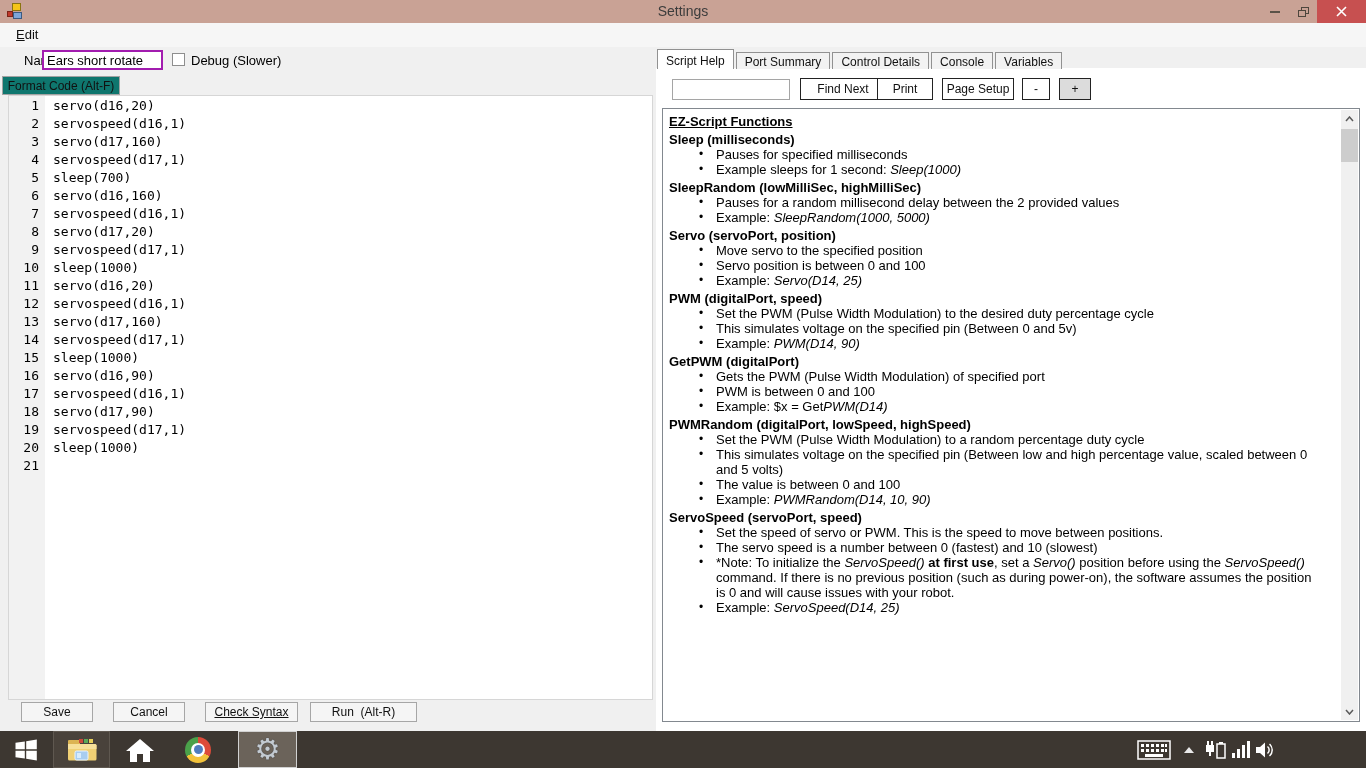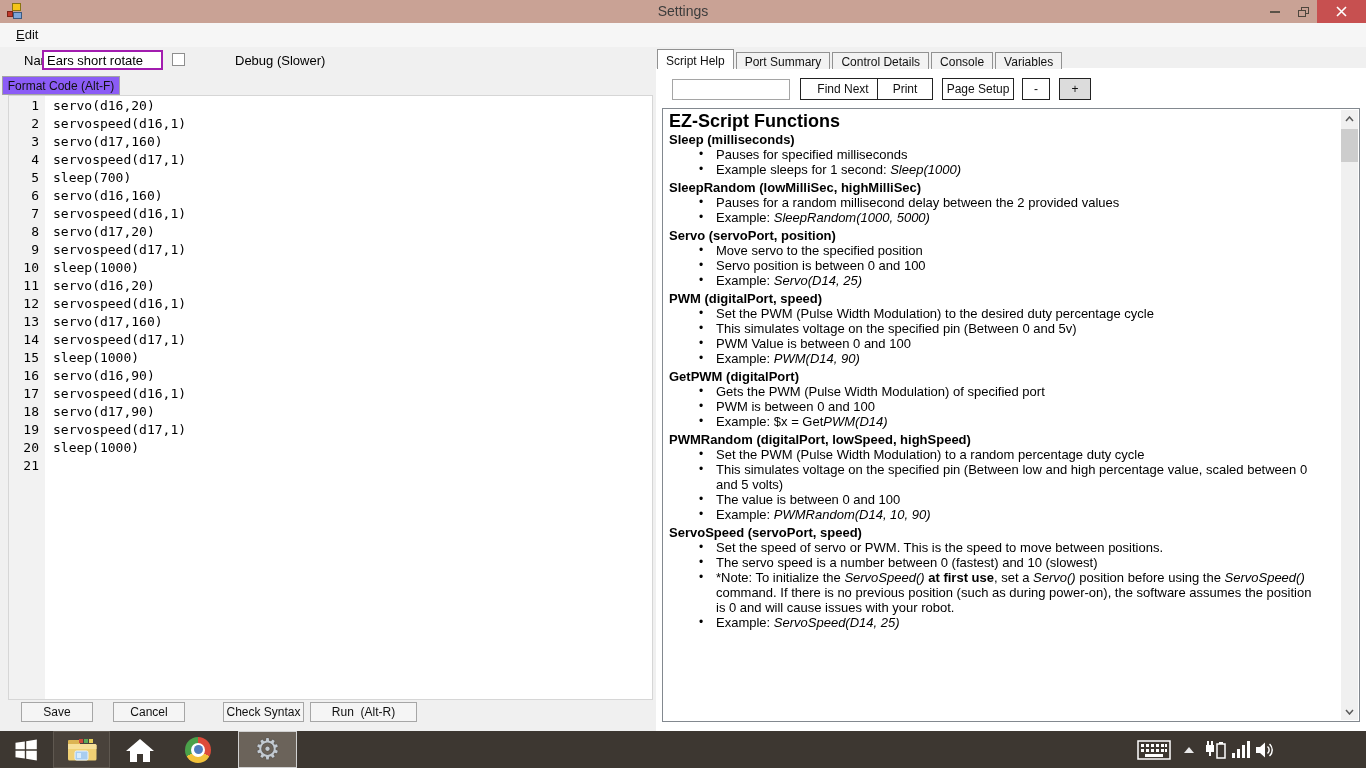--- a/index.html
+++ b/index.html
@@ -24,56 +24,56 @@
 
   
   .menubar { position:absolute; left:0; top:23px; width:1366px; height:24px; background:#f6f6f6; }
   .menu-item { display:block; position:absolute; left:16px; top:4px; font-size:13px; color:#111; }
   .menu-item::first-letter { text-decoration:underline; }
 
   
   .name-label { position:absolute; left:8px; top:53px; font-size:13px;margin-left:16px; }
   .name-input { position:absolute; left:42px; top:50px; width:121px; height:20px; border:2px solid #a21caf; background:#fff; font-size:13px; font-family:"Liberation Sans",sans-serif; padding:0 3px; }
   .debug-checkbox { position:absolute; left:172px; top:53px; width:13px; height:13px; background:#fff; border:1px solid #8e8e8e; }
-  .debug-label { position:absolute; left:191px; top:53px; font-size:13px;margin-left:44px; }
-  .format-btn { position:absolute; left:2px; top:76px; width:118px; height:19px; background:#8b5cf6; border:1px solid #a3a3a3; font-size:12px; font-family:"Liberation Sans",sans-serif; color:#111; }
+  .debug-label { position:absolute; left:191px; top:53px; font-size:13px; }
+  .format-btn { position:absolute; left:2px; top:76px; width:118px; height:19px; background:#0f766e; border:1px solid #a3a3a3; font-size:12px; font-family:"Liberation Sans",sans-serif; color:#111; }
 
   
   .code-box { position:absolute; left:8px; top:95px; width:645px; height:605px; background:#fff; border:1px solid #d6d6d6; overflow:hidden; }
   .code-gutter-bg { position:absolute; left:0; top:0; bottom:0; width:36px; background:#f2f2f2; }
   .code-rows { position:absolute; left:0; top:1px; right:0; }
   .code-row { display:flex; height:18px; font-family:"DejaVu Sans Mono","Liberation Mono",monospace; font-size:13px; line-height:18px; }
   .code-row .ln { width:36px; text-align:right; padding-right:6px; color:#000; flex:none; }
   .code-row .lt { padding-left:8px; white-space:pre; }
 
   
   .wbtn { position:absolute; top:702px; height:20px; background:#f5f5f5; border:1px solid #a6a6a6; font-size:12px; font-family:"Liberation Sans",sans-serif; color:#111; white-space:pre; }
   .btn-save { left:21px; width:72px; }
   .btn-cancel { left:113px; width:72px; }
-  .btn-check { left:223px; width:81px; }
+  .btn-check { left:205px; width:93px;text-decoration:underline; }
   .btn-run { left:310px; width:107px; }
 
   
   .tab-page { position:absolute; left:656px; top:68px; width:710px; height:663px; background:#fff; }
   .tab-strip { position:absolute; left:657px; top:49px; height:20px; display:flex; align-items:flex-end; }
   .tab { font-size:12px; color:#111; background:#f2f2f2; border:1px solid #919191; border-bottom:none; padding:2px 8px 2px 8px; height:17px; margin-right:2px; white-space:nowrap; }
   .tab.active { background:#fff; height:20px; padding-top:4px; position:relative; z-index:2;margin-top:28px; }
 
   .find-input { position:absolute; left:672px; top:79px; width:118px; height:21px; border:1px solid #a5a5a5; background:#fff; font-size:13px; padding:0 3px; }
   .hbtn { position:absolute; top:78px; height:22px; background:#fff; border:1px solid #222; font-size:12px; font-family:"Liberation Sans",sans-serif; color:#111; }
   .btn-findnext { left:800px; width:86px; }
   .btn-print { left:877px; width:56px; }
   .btn-pagesetup { left:942px; width:72px; }
   .btn-minus { left:1022px; width:28px; }
   .btn-plus { left:1059px; width:32px; background:#dcdcdc; }
 
   
   .help-box { position:absolute; left:662px; top:108px; width:698px; height:614px; background:#fff; border:1px solid #82888f; overflow:hidden; }
   .help-body { position:absolute; left:6px; top:5px; width:655px; font-size:13px; line-height:15px; }
-  .help-heading { font-weight:bold; font-size:18px; margin-bottom:2px; }
+  .help-heading { font-weight:bold; text-decoration:underline; font-size:13px; margin-bottom:2px; }
   .sec-title { font-weight:bold; margin-top:3px; }
   .sec-list { list-style:none; }
   .sec-list li { position:relative; padding-left:47px; }
   .sec-list li::before { content:"\2022"; position:absolute; left:30px; top:0; font-size:12px; }
   .it { font-style:italic; }
   .bd { font-weight:bold; }
 
   
   .vscroll { position:absolute; top:1px; right:1px; bottom:1px; width:17px; background:#f0f0f0; }
   .vs-up, .vs-down { position:absolute; left:0; width:17px; height:17px; display:flex; align-items:center; justify-content:center; }
@@ -269,21 +269,20 @@
         <div class="sec-title">Servo (servoPort, position)</div>
         <ul class="sec-list">
           <li><span>Move servo to the specified position</span></li>
           <li><span>Servo position is between 0 and 100</span></li>
           <li><span>Example: </span><span class="it">Servo(D14, 25)</span></li>
         </ul>
         <div class="sec-title">PWM (digitalPort, speed)</div>
         <ul class="sec-list">
           <li><span>Set the PWM (Pulse Width Modulation) to the desired duty percentage cycle</span></li>
           <li><span>This simulates voltage on the specified pin (Between 0 and 5v)</span></li>
-          <li><span>PWM Value is between 0 and 100</span></li>
           <li><span>Example: </span><span class="it">PWM(D14, 90)</span></li>
         </ul>
         <div class="sec-title">GetPWM (digitalPort)</div>
         <ul class="sec-list">
           <li><span>Gets the PWM (Pulse Width Modulation) of specified port</span></li>
           <li><span>PWM is between 0 and 100</span></li>
           <li><span>Example: $x = Get</span><span class="it">PWM(D14)</span></li>
         </ul>
         <div class="sec-title">PWMRandom (digitalPort, lowSpeed, highSpeed)</div>
         <ul class="sec-list">

